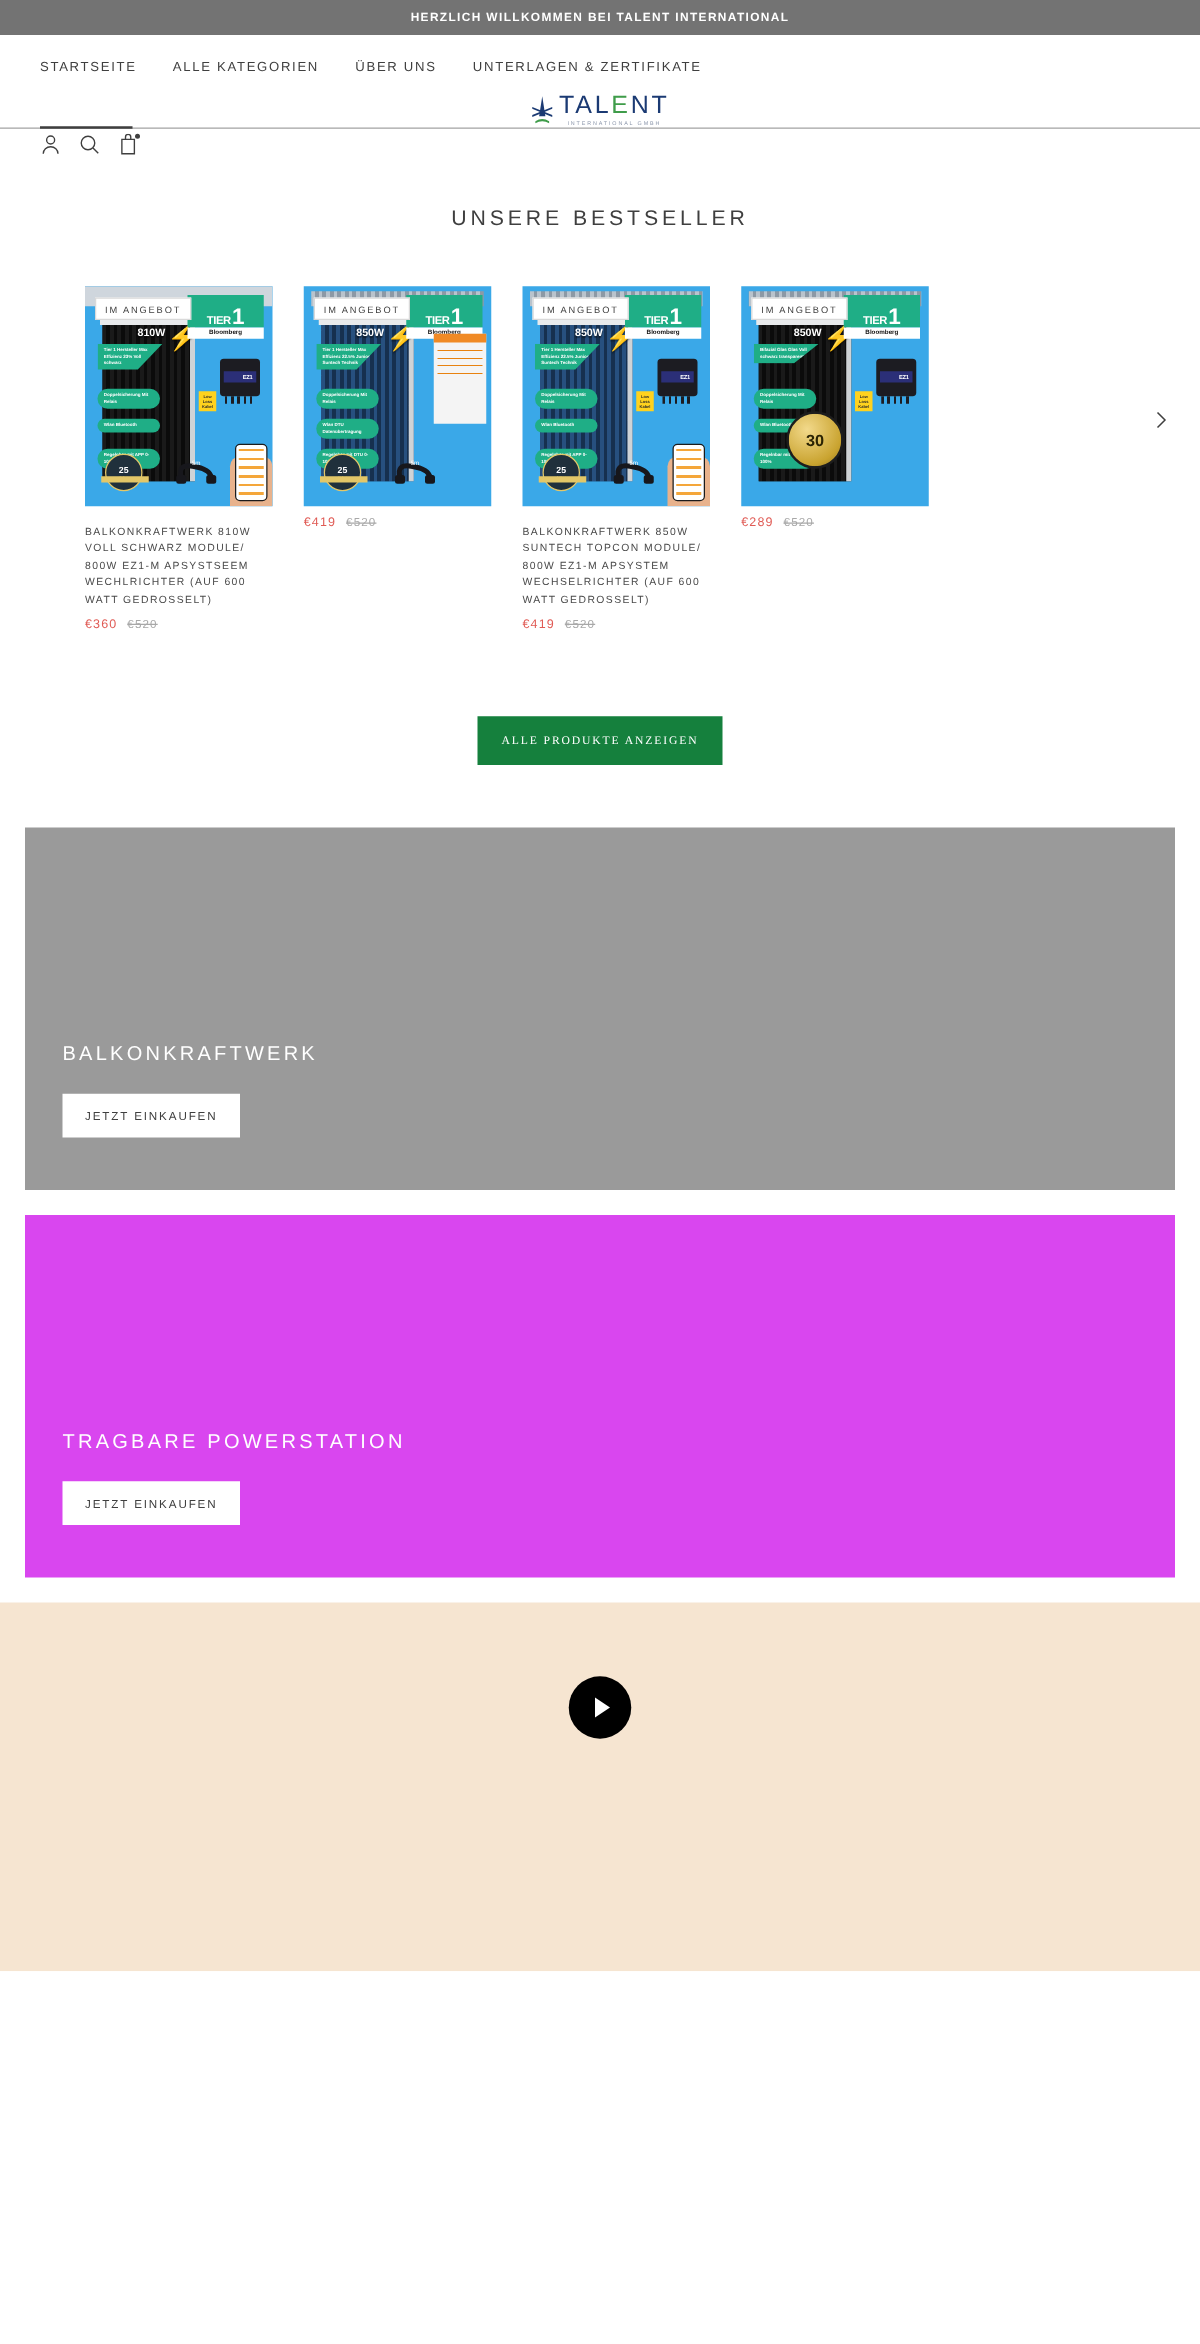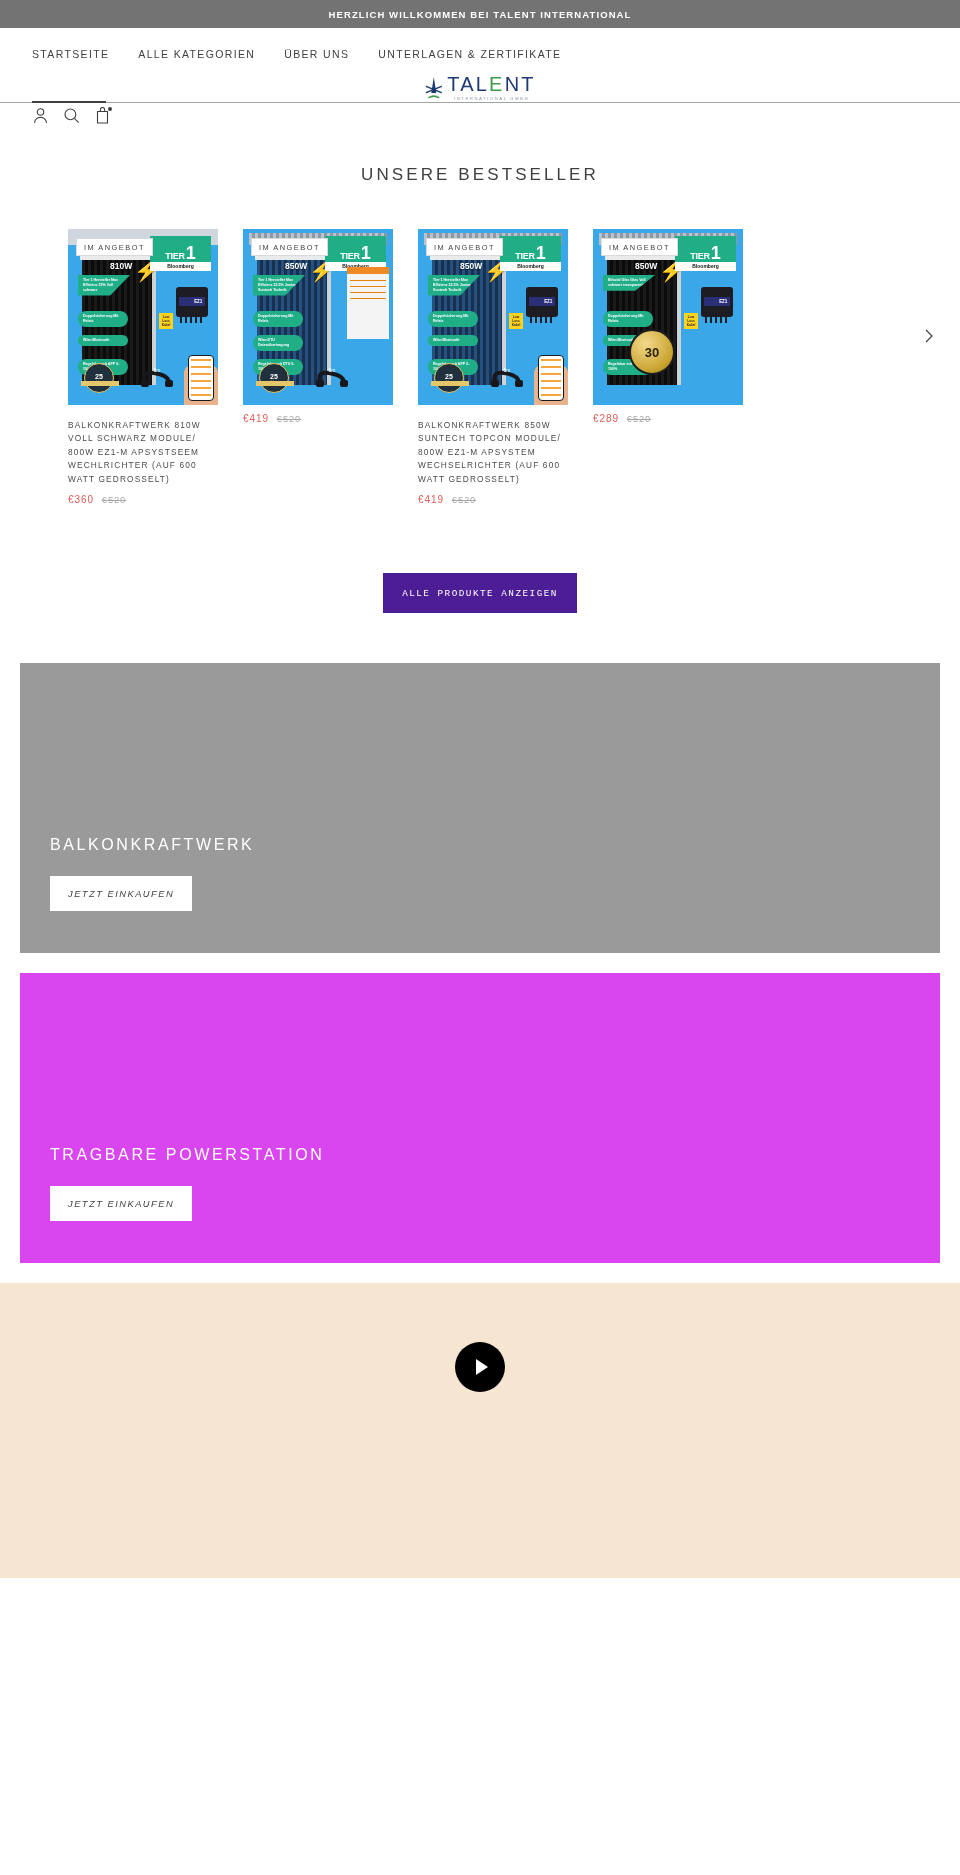--- a/index.html
+++ b/index.html
@@ -290,26 +290,26 @@
   }
   .strip-top {
     position: absolute; left: 0; top: 0; right: 0; height: 16px;
     background: #cfd6dd; z-index: 1;
   }
 
   
   .allprod-wrap { text-align: center; padding: 68px 0 0; }
   .allprod {
     display: inline-block;
-    background: #4c1d95; color: #fff;
+    background: #15803d; color: #fff;
     font-size: 9.3px; letter-spacing: 1.5px;
     padding: 15px 19px 14px;
     text-transform: uppercase;
     border: none; cursor: pointer;
-    font-family: Liberation Mono, monospace;
+    font-family: Liberation Serif, serif;
   }
 
   
   .banners { padding: 50px 20px 0; }
   .banner {
     position: relative;
     height: 290px;
     display: flex; flex-direction: column;
     justify-content: flex-end;
     padding: 0 0 42px 30px;
@@ -326,21 +326,20 @@
     font-weight: 400;
   }
   .shop-btn {
     background: #fff; color: #3f3f3f;
     font-size: 9.3px; letter-spacing: 1.5px;
     padding: 13px 18px 12px;
     text-transform: uppercase;
     border: none; cursor: pointer;
     align-self: flex-start;
     font-family: "Liberation Sans", sans-serif;
-    font-style: italic;
   }
 
   
   .video-sec {
     background: #f6e5d1;
     height: 295px;
     position: relative;
     display: flex; align-items: flex-start; justify-content: center;
     padding-top: 59px;
   }

